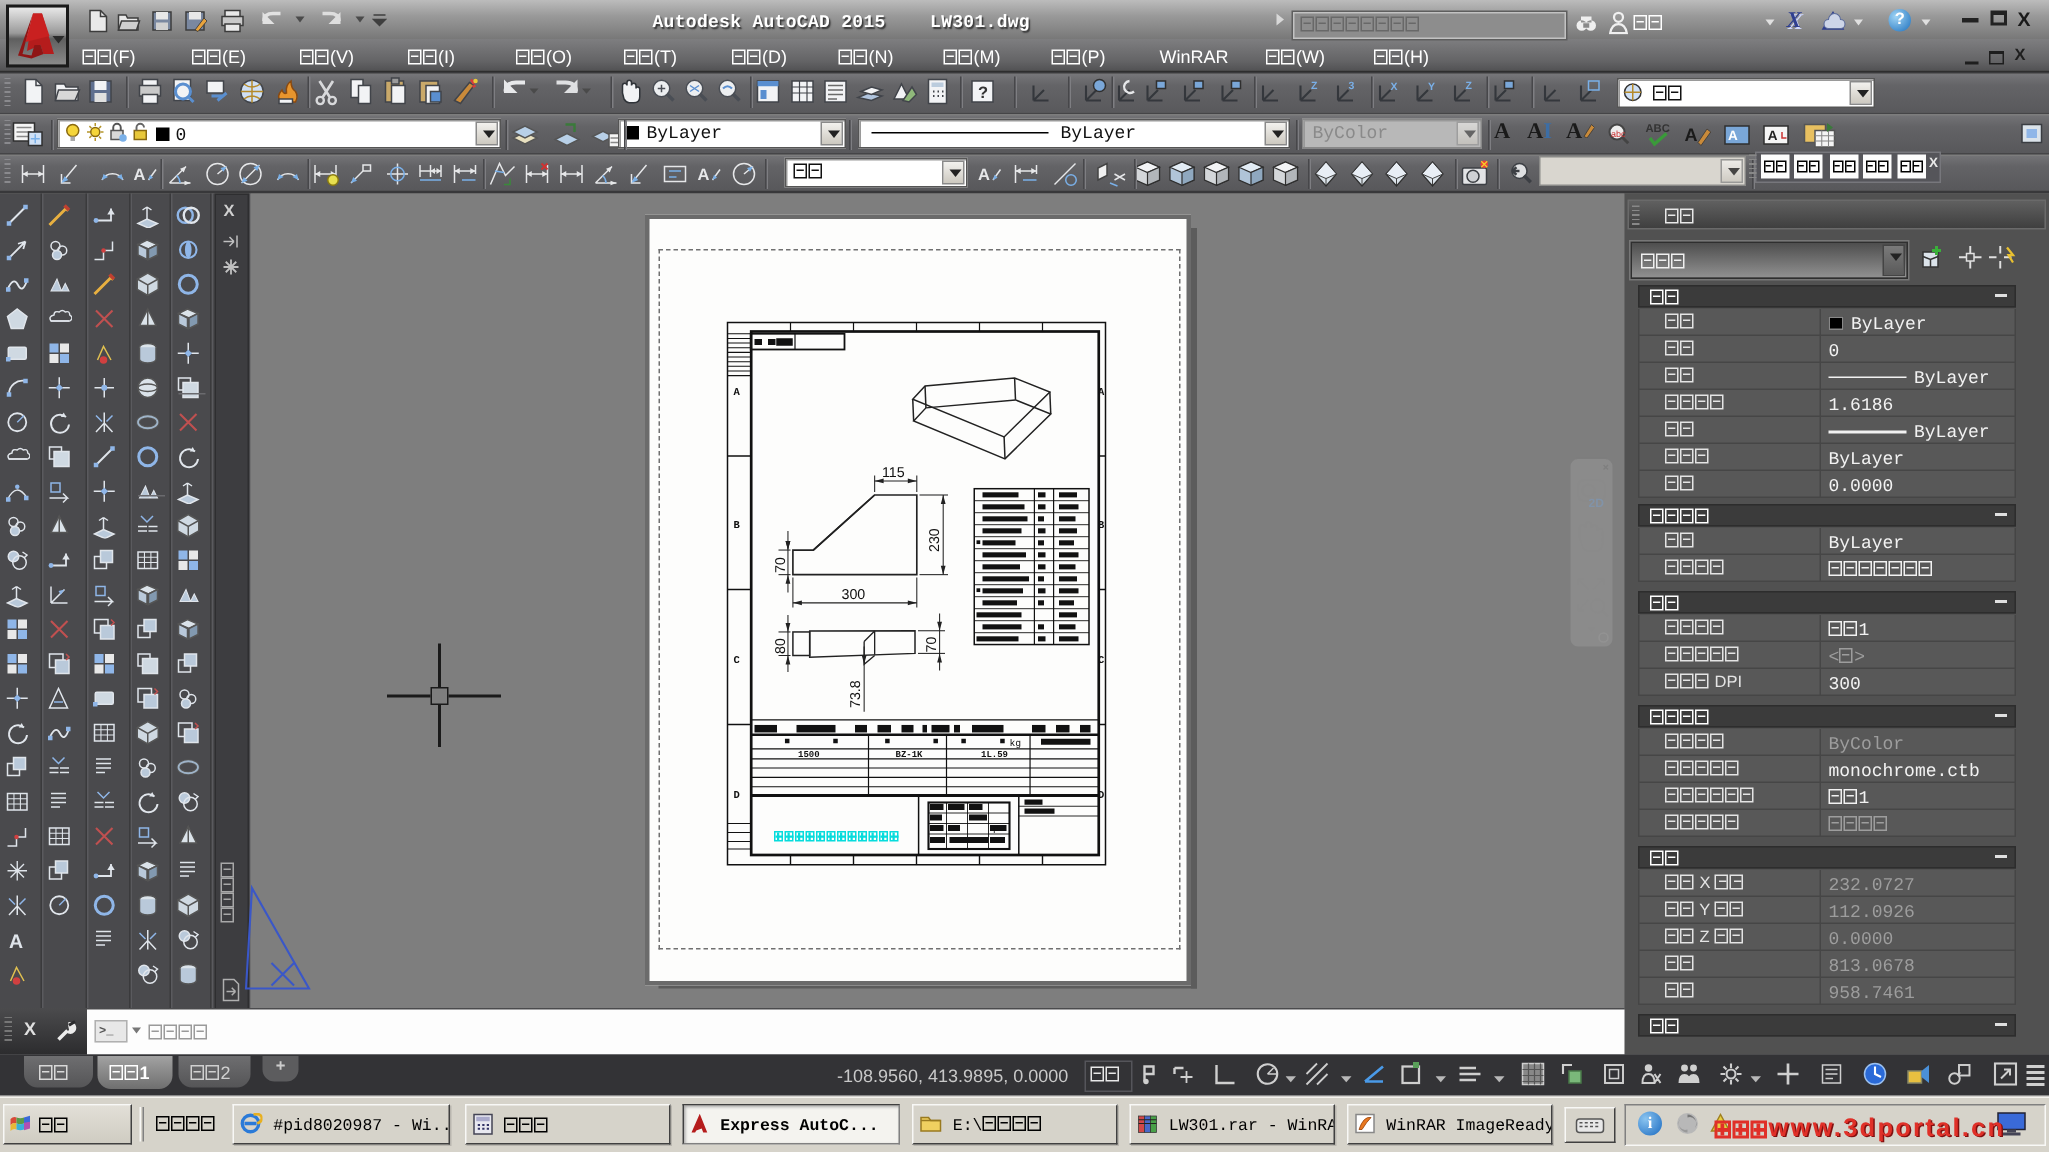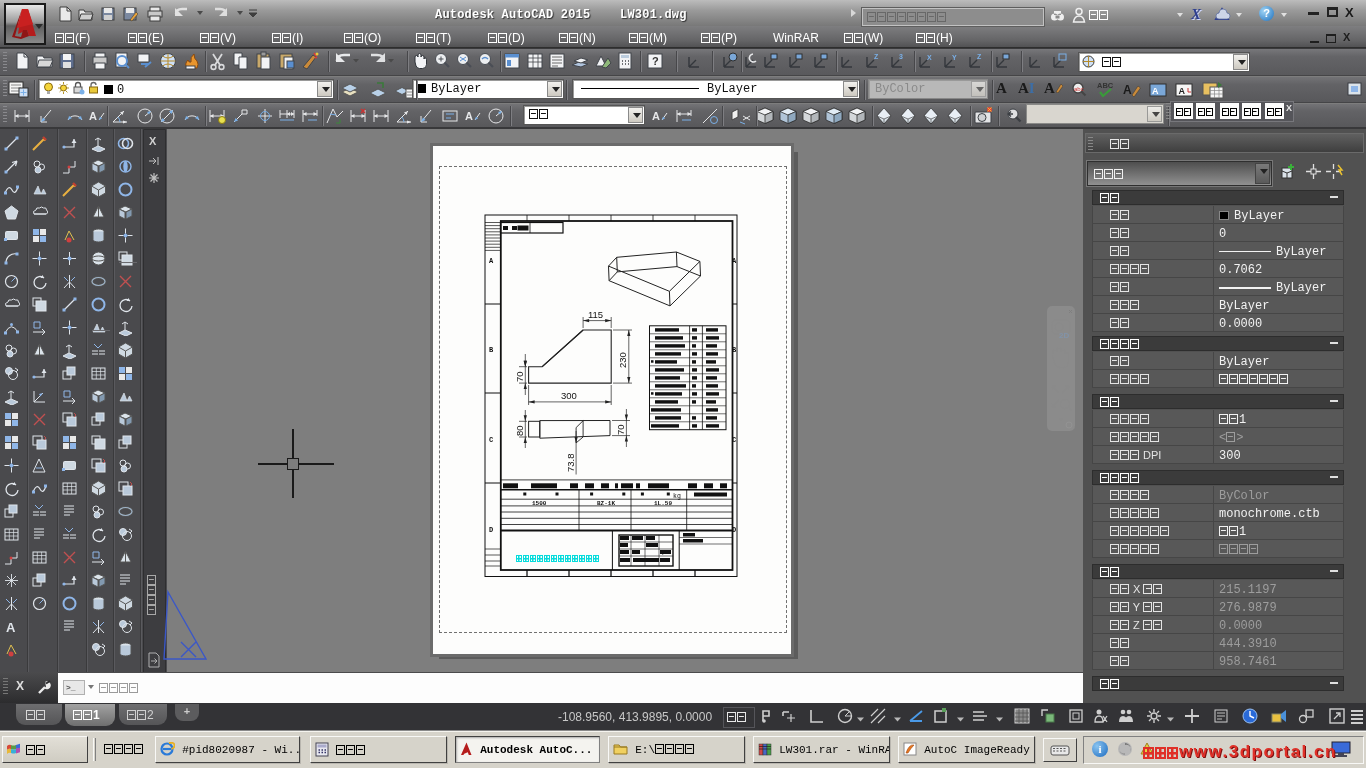--- a/index.html
+++ b/index.html
@@ -1349,21 +1349,21 @@
 <div class="ab" style="left:1213px;top:224px;width:1px;height:18px;background:#464646;"></div>
 <div class="ab cj" style="left:1110px;top:227px;color:#e4e4e4;font-size:11px;"><i></i><i></i></div>
 <div class="ab cj" style="left:1219px;top:227px;color:#f2f2f2;font:12px 'Liberation Mono',monospace;white-space:nowrap;"><s>0</s></div>
 <div class="ab" style="left:1092px;top:259px;width:252px;height:1px;background:#464646;"></div>
 <div class="ab" style="left:1213px;top:242px;width:1px;height:18px;background:#464646;"></div>
 <div class="ab cj" style="left:1110px;top:245px;color:#e4e4e4;font-size:11px;"><i></i><i></i></div>
 <div class="ab cj" style="left:1219px;top:245px;color:#f2f2f2;font:12px 'Liberation Mono',monospace;white-space:nowrap;"><span style="display:inline-block;width:52px;height:1px;background:#f2f2f2;margin:0 5px 3px 0;"></span>ByLayer</div>
 <div class="ab" style="left:1092px;top:277px;width:252px;height:1px;background:#464646;"></div>
 <div class="ab" style="left:1213px;top:260px;width:1px;height:18px;background:#464646;"></div>
 <div class="ab cj" style="left:1110px;top:263px;color:#e4e4e4;font-size:11px;"><i></i><i></i><i></i><i></i></div>
-<div class="ab cj" style="left:1219px;top:263px;color:#f2f2f2;font:12px 'Liberation Mono',monospace;white-space:nowrap;"><s>0.7062</s></div>
+<div class="ab cj" style="left:1219px;top:263px;color:#f2f2f2;font:12px 'Liberation Mono',monospace;white-space:nowrap;"><s>1.6186</s></div>
 <div class="ab" style="left:1092px;top:295px;width:252px;height:1px;background:#464646;"></div>
 <div class="ab" style="left:1213px;top:278px;width:1px;height:18px;background:#464646;"></div>
 <div class="ab cj" style="left:1110px;top:281px;color:#e4e4e4;font-size:11px;"><i></i><i></i></div>
 <div class="ab cj" style="left:1219px;top:281px;color:#f2f2f2;font:12px 'Liberation Mono',monospace;white-space:nowrap;"><span style="display:inline-block;width:52px;height:2px;background:#f2f2f2;margin:0 5px 2px 0;"></span>ByLayer</div>
 <div class="ab" style="left:1092px;top:313px;width:252px;height:1px;background:#464646;"></div>
 <div class="ab" style="left:1213px;top:296px;width:1px;height:18px;background:#464646;"></div>
 <div class="ab cj" style="left:1110px;top:299px;color:#e4e4e4;font-size:11px;"><i></i><i></i><i></i></div>
 <div class="ab cj" style="left:1219px;top:299px;color:#f2f2f2;font:12px 'Liberation Mono',monospace;white-space:nowrap;"><s>ByLayer</s></div>
 <div class="ab" style="left:1092px;top:331px;width:252px;height:1px;background:#464646;"></div>
 <div class="ab" style="left:1213px;top:314px;width:1px;height:18px;background:#464646;"></div>
@@ -1417,33 +1417,33 @@
 <div class="ab" style="left:1213px;top:540px;width:1px;height:18px;background:#464646;"></div>
 <div class="ab cj" style="left:1110px;top:543px;color:#e4e4e4;font-size:11px;"><i></i><i></i><i></i><i></i><i></i></div>
 <div class="ab cj" style="left:1219px;top:543px;color:#9d9d9d;font:12px 'Liberation Mono',monospace;white-space:nowrap;"><i></i><i></i><i></i><i></i></div>
 <div class="ab" style="left:1092px;top:564px;width:252px;height:15px;background:#3b3b3b;border:1px solid #2d2d2d;"></div>
 <div class="ab cj" style="left:1100px;top:565px;color:#fff;font-weight:bold;font-size:12px;"><i></i><i></i></div>
 <div class="ab" style="left:1330px;top:570px;width:8px;height:2px;background:#e0e0e0;"></div>
 <div class="ab" style="left:1092px;top:580px;width:252px;height:90px;background:#585858;border-left:1px solid #454545;border-right:1px solid #454545;"></div>
 <div class="ab" style="left:1092px;top:597px;width:252px;height:1px;background:#464646;"></div>
 <div class="ab" style="left:1213px;top:580px;width:1px;height:18px;background:#464646;"></div>
 <div class="ab cj" style="left:1110px;top:583px;color:#e4e4e4;font-size:11px;"><i></i><i></i><s> X </s><i></i><i></i></div>
-<div class="ab cj" style="left:1219px;top:583px;color:#9d9d9d;font:12px 'Liberation Mono',monospace;white-space:nowrap;"><s>215.1197</s></div>
+<div class="ab cj" style="left:1219px;top:583px;color:#9d9d9d;font:12px 'Liberation Mono',monospace;white-space:nowrap;"><s>232.0727</s></div>
 <div class="ab" style="left:1092px;top:615px;width:252px;height:1px;background:#464646;"></div>
 <div class="ab" style="left:1213px;top:598px;width:1px;height:18px;background:#464646;"></div>
 <div class="ab cj" style="left:1110px;top:601px;color:#e4e4e4;font-size:11px;"><i></i><i></i><s> Y </s><i></i><i></i></div>
-<div class="ab cj" style="left:1219px;top:601px;color:#9d9d9d;font:12px 'Liberation Mono',monospace;white-space:nowrap;"><s>276.9879</s></div>
+<div class="ab cj" style="left:1219px;top:601px;color:#9d9d9d;font:12px 'Liberation Mono',monospace;white-space:nowrap;"><s>112.0926</s></div>
 <div class="ab" style="left:1092px;top:633px;width:252px;height:1px;background:#464646;"></div>
 <div class="ab" style="left:1213px;top:616px;width:1px;height:18px;background:#464646;"></div>
 <div class="ab cj" style="left:1110px;top:619px;color:#e4e4e4;font-size:11px;"><i></i><i></i><s> Z </s><i></i><i></i></div>
 <div class="ab cj" style="left:1219px;top:619px;color:#9d9d9d;font:12px 'Liberation Mono',monospace;white-space:nowrap;"><s>0.0000</s></div>
 <div class="ab" style="left:1092px;top:651px;width:252px;height:1px;background:#464646;"></div>
 <div class="ab" style="left:1213px;top:634px;width:1px;height:18px;background:#464646;"></div>
 <div class="ab cj" style="left:1110px;top:637px;color:#e4e4e4;font-size:11px;"><i></i><i></i></div>
-<div class="ab cj" style="left:1219px;top:637px;color:#9d9d9d;font:12px 'Liberation Mono',monospace;white-space:nowrap;"><s>444.3910</s></div>
+<div class="ab cj" style="left:1219px;top:637px;color:#9d9d9d;font:12px 'Liberation Mono',monospace;white-space:nowrap;"><s>813.0678</s></div>
 <div class="ab" style="left:1092px;top:669px;width:252px;height:1px;background:#464646;"></div>
 <div class="ab" style="left:1213px;top:652px;width:1px;height:18px;background:#464646;"></div>
 <div class="ab cj" style="left:1110px;top:655px;color:#e4e4e4;font-size:11px;"><i></i><i></i></div>
 <div class="ab cj" style="left:1219px;top:655px;color:#9d9d9d;font:12px 'Liberation Mono',monospace;white-space:nowrap;"><s>958.7461</s></div>
 <div class="ab" style="left:1092px;top:676px;width:252px;height:15px;background:#3b3b3b;border:1px solid #2d2d2d;"></div>
 <div class="ab cj" style="left:1100px;top:677px;color:#fff;font-weight:bold;font-size:12px;"><i></i><i></i></div>
 <div class="ab" style="left:1330px;top:682px;width:8px;height:2px;background:#e0e0e0;"></div>
 <div class="ab" style="left:0;top:672px;width:1083px;height:31px;background:linear-gradient(#4b4b4d,#2c2c2e);"></div>
 <div class="ab" style="left:3px;top:678px;width:5px;height:18px;background:repeating-linear-gradient(#777 0 1px,transparent 1px 3px);"></div>
 <div class="ab" style="left:16px;top:679px;color:#e0e0e0;font:bold 12px Liberation Sans,sans-serif;">X</div>
@@ -1584,35 +1584,35 @@
       <path d="M3 7 h8" stroke="#2a7ad8" stroke-width="2.2"></path>
       <path d="M9 1 q5 -1 5.5 2 q.5 2.5 -3 4" fill="none" stroke="#e8b020" stroke-width="1.8"></path>
     </svg> <span style="font-size:11px">#pid8020987 - Wi...</span></div>
 <div class="ab" style="left:310px;top:736px;width:137px;height:27px;background:#d6d3ca;border:1px solid #404040;border-top-color:#f8f8f6;border-left-color:#f8f8f6;box-shadow:1px 1px 0 #00000022;font:12px 'Liberation Mono',monospace;color:#000;padding:5px 4px;white-space:nowrap;overflow:hidden;"><svg width="14" height="15" viewBox="0 0 14 15" style="vertical-align:-3px">
       <rect x="1" y="1" width="12" height="13" fill="#e8e8f0" stroke="#445"></rect>
       <rect x="2.5" y="2.5" width="9" height="3" fill="#aac"></rect>
       <path d="M3.5 8 h1.5 M6.5 8 h1.5 M9.5 8 h1.5 M3.5 10.5 h1.5 M6.5 10.5 h1.5 M9.5 10.5 h1.5" stroke="#336" stroke-width="1.3"></path>
     </svg> <span class="cj" style="font-size:12px"><i></i><i></i><i></i></span></div>
 <div class="ab" style="left:455px;top:736px;width:145px;height:27px;background:#f4f3ef;border:1px solid #808080;border-top-color:#404040;border-left-color:#404040;box-shadow:inset 1px 1px 2px #aaa;font:12px 'Liberation Mono',monospace;color:#000;padding:5px 4px;white-space:nowrap;overflow:hidden;"><svg width="13" height="14" viewBox="0 0 13 14" style="vertical-align:-3px">
       <path d="M6.5 0.5 L11.5 13 L8.8 13 L7.8 10.3 L4.2 11.7 L3.4 13 L1 13z" fill="#b51c1c"></path>
-    </svg> <b style="font-size:11px">Autodesk AutoC...</b></div>
+    </svg> <b style="font-size:11px">Express AutoC...</b></div>
 <div class="ab" style="left:608px;top:736px;width:137px;height:27px;background:#d6d3ca;border:1px solid #404040;border-top-color:#f8f8f6;border-left-color:#f8f8f6;box-shadow:1px 1px 0 #00000022;font:12px 'Liberation Mono',monospace;color:#000;padding:5px 4px;white-space:nowrap;overflow:hidden;"><svg width="15" height="13" viewBox="0 0 15 13" style="vertical-align:-2px">
       <path d="M1 3 h5 l1.5 2 H14 v7 H1z" fill="#f0d060" stroke="#997a20"></path>
       <path d="M1 5 h13" stroke="#997a20"></path>
     </svg> <span class="cj" style="font-size:11px">E:\<i></i><i></i><i></i><i></i></span></div>
 <div class="ab" style="left:753px;top:736px;width:137px;height:27px;background:#d6d3ca;border:1px solid #404040;border-top-color:#f8f8f6;border-left-color:#f8f8f6;box-shadow:1px 1px 0 #00000022;font:12px 'Liberation Mono',monospace;color:#000;padding:5px 4px;white-space:nowrap;overflow:hidden;"><svg width="14" height="14" viewBox="0 0 14 14" style="vertical-align:-3px">
       <rect x="1" y="2" width="4" height="11" fill="#d04848" stroke="#333" stroke-width=".5"></rect>
       <rect x="5" y="2" width="4" height="11" fill="#4868c8" stroke="#333" stroke-width=".5"></rect>
       <rect x="9" y="2" width="4" height="11" fill="#48a048" stroke="#333" stroke-width=".5"></rect>
       <path d="M1 4.5 h12 M1 7 h12" stroke="#222" stroke-width=".7"></path>
     </svg> <span style="font-size:11px">LW301.rar - WinRAR</span></div>
 <div class="ab" style="left:898px;top:736px;width:137px;height:27px;background:#d6d3ca;border:1px solid #404040;border-top-color:#f8f8f6;border-left-color:#f8f8f6;box-shadow:1px 1px 0 #00000022;font:12px 'Liberation Mono',monospace;color:#000;padding:5px 4px;white-space:nowrap;overflow:hidden;"><svg width="14" height="14" viewBox="0 0 14 14" style="vertical-align:-3px">
       <rect x="1" y="1" width="12" height="12" fill="#fff" stroke="#888"></rect>
       <path d="M3 11 Q6 2 11 3 Q8 6 5 11z" fill="#e87820" stroke="#a04810" stroke-width=".6"></path>
-    </svg> <span style="font-size:11px">AutoC ImageReady</span></div>
+    </svg> <span style="font-size:11px">WinRAR ImageReady</span></div>
 <div class="ab" style="left:1043px;top:738px;width:34px;height:24px;background:#d6d3ca;border:1px solid #404040;border-top-color:#f8f8f6;border-left-color:#f8f8f6;"><svg width="20" height="14" viewBox="0 0 20 14" style="margin:4px 6px">
       <rect x="1" y="3" width="18" height="9" rx="2" fill="#e8e8e8" stroke="#555"></rect>
       <path d="M3 5.5 h2 M6.5 5.5 h2 M10 5.5 h2 M13.5 5.5 h2 M3 8 h2 M6.5 8 h2 M10 8 h2 M13.5 8 h2" stroke="#555"></path>
     </svg></div>
 <div class="ab" style="left:1083px;top:736px;width:281px;height:28px;border:1px solid #808080;border-bottom-color:#f8f8f6;border-right-color:#f8f8f6;background:#d6d3ca;"></div>
 <div class="ab" style="left:1092px;top:741px;width:16px;height:16px;border-radius:9px;background:radial-gradient(circle at 5px 5px,#8ac4f0,#1a6ac0);color:#fff;font:bold 11px Liberation Serif,serif;text-align:center;line-height:16px;">i</div>
 <svg class="ab" style="left:1117px;top:741px" width="16" height="16" viewBox="0 0 16 16">
     <circle cx="8" cy="8" r="7" fill="#b8b8b8"></circle>
     <path d="M8 2 a6 6 0 0 1 5 9 a4.5 4.5 0 0 0 -5 -7 z" fill="#777"></path>
     <path d="M8 14 a6 6 0 0 1 -5 -9 a4.5 4.5 0 0 0 5 7 z" fill="#999"></path>

